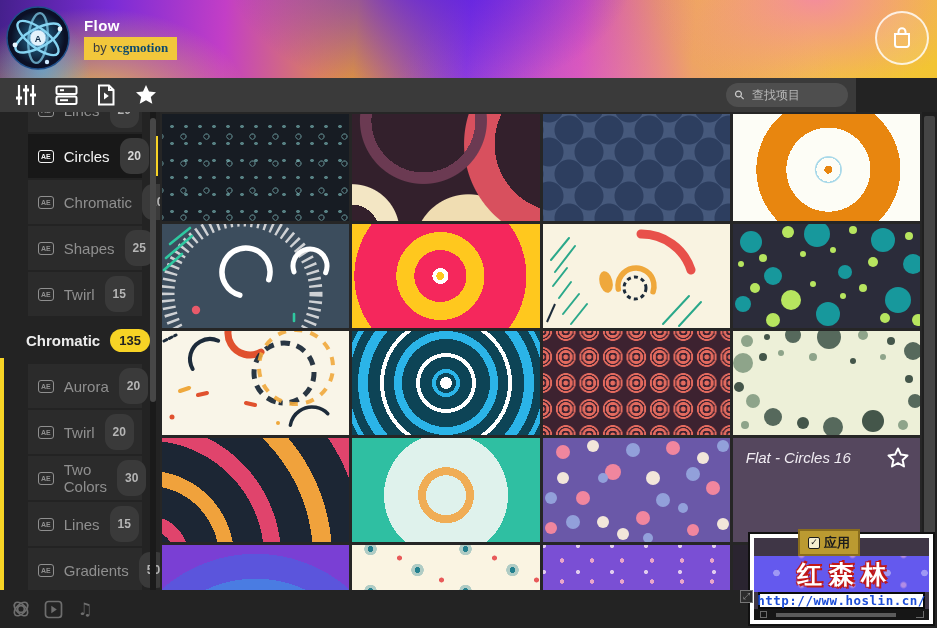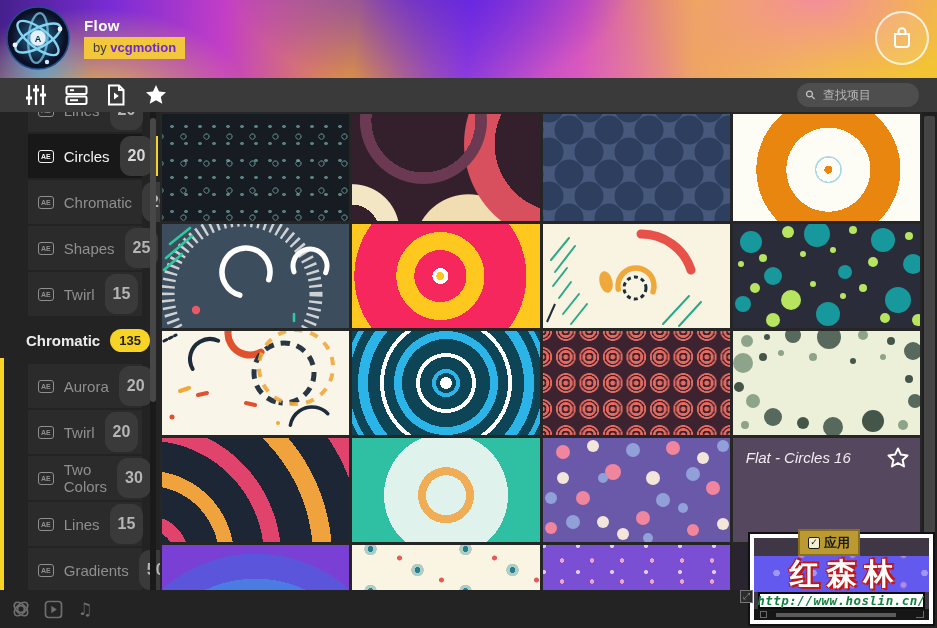--- a/index.html
+++ b/index.html
@@ -13,44 +13,44 @@
       radial-gradient(circle 70px at 42px 68px, rgba(60,190,255,.55), transparent 70%),
       radial-gradient(ellipse 240px 150px at 10% 135%, rgba(247,200,60,.95), transparent 65%),
       radial-gradient(ellipse 300px 190px at 46% -40%, rgba(88,30,225,.9), transparent 68%),
       radial-gradient(ellipse 230px 140px at 87% -5%, rgba(244,120,190,.75), transparent 70%),
       radial-gradient(ellipse 320px 220px at 66% 135%, rgba(235,110,200,.5), transparent 70%),
       linear-gradient(94deg,#45208c 0%,#7b2cd6 12%,#c33ec6 24%,#e0953e 38%,#8336e0 50%,#cf4cba 62%,#efb93c 74%,#f3c73a 86%,#f2c433 100%);}
   .logo{position:absolute;left:5px;top:5px;width:66px;height:66px;}
   .app-title{position:absolute;left:84px;top:17px;color:#fff;font-size:15px;font-weight:bold;letter-spacing:.4px;}
   .byline{position:absolute;left:84px;top:37px;background:#f2c73b;color:#3c3c3c;
           font-size:13px;padding:3px 9px 4px 9px;}
-  .byline b{color:#6d28d9;}
+  .byline b{color:#0c4a6e;font-family:Liberation Serif, serif;}
   .bag-btn{position:absolute;right:8px;top:11px;width:54px;height:54px;border-radius:50%;
            border:2px solid rgba(255,255,255,.8);background:rgba(255,255,255,.10);
            display:flex;align-items:center;justify-content:center;cursor:pointer;}
 
   
-  .toolbar{position:absolute;left:0;top:78px;width:937px;height:34px;background:#3a3a3a;
-           display:flex;align-items:center;padding:0 16px;}
+  .toolbar{position:absolute;left:0;top:78px;width:856px;height:34px;background:#3a3a3a;
+           display:flex;align-items:center;padding:0 6px;}
   .tb-icon{width:26px;height:26px;margin:0 7px;display:flex;align-items:center;justify-content:center;cursor:pointer;}
   .search{margin-left:auto;display:flex;align-items:center;background:#4e4e4e;border-radius:12px;
           height:24px;width:122px;padding:0 8px;margin-right:2px;}
   .search input{background:transparent;border:0;outline:0;color:#ddd;font-size:12px;width:90px;
           font-family:"Liberation Sans","DejaVu Sans",sans-serif;}
   .search input::placeholder{color:#b9b9b9;}
 
   
   .sidebar{position:absolute;left:0;top:112px;width:160px;height:478px;background:#232323;overflow:hidden;}
   .side-list{position:absolute;left:0;top:-24px;width:160px;}
   .srow{position:relative;margin:0 18px 2px 28px;height:44px;background:#2b2b2b;
         display:flex;align-items:center;gap:10px;padding:0 8px 0 10px;color:#8f8f8f;
         font-size:15px;cursor:pointer;}
   .srow .ae{flex:0 0 auto;border:1.5px solid currentColor;border-radius:3px;font-size:7px;
         font-weight:bold;padding:2px 2px;line-height:1;letter-spacing:0;}
-  .srow .cnt{background:#3a3a3a;color:#b5b5b5;border-radius:11px;font-size:16px;font-weight:bold;
+  .srow .cnt{background:#3a3a3a;color:#b5b5b5;border-radius:11px;font-size:12px;font-weight:bold;
         padding:12px 8px;line-height:1;}
   .srow.selected{background:#181818;color:#f2f2f2;}
   .srow.selected .cnt{color:#d8d8d8;}
   .srow.selected::after{content:"";position:absolute;right:-16px;top:2px;bottom:2px;width:5px;background:#f7d325;}
   .srow.group{background:transparent;margin-left:6px;color:#ececec;font-weight:bold;}
   .srow.group .cnt{background:#f7d325;color:#222;font-size:13px;padding:5px 9px;border-radius:13px;}
   .group-bar{position:absolute;left:0;top:246px;width:4px;bottom:0;background:#f7d325;}
   .side-scroll{position:absolute;right:4px;top:0;width:6px;height:478px;background:#1a1a1a;}
   .side-scroll .thumb{position:absolute;top:6px;left:0;width:6px;height:284px;background:#474747;border-radius:3px;}
 
@@ -135,26 +135,26 @@
   .wm-apply{position:absolute;left:798px;top:529px;width:62px;height:27px;background:#bb9a31;
           border:2px solid #8a6d1d;color:#1c1c1c;font-size:13px;font-weight:bold;z-index:31;
           display:flex;align-items:center;justify-content:center;gap:4px;cursor:pointer;}
   .wm-apply .chk{width:12px;height:12px;border:1.6px solid #1c1c1c;border-radius:2px;background:#f5eecf;
           display:flex;align-items:center;justify-content:center;font-size:9px;font-weight:bold;color:#1c1c1c;line-height:1;}
   .wm-band{position:absolute;left:0;top:18px;width:100%;height:36px;background:#6459ee;
           background-image:radial-gradient(circle, rgba(255,255,255,.38) 3px, transparent 3.6px),
                            radial-gradient(circle, rgba(255,190,220,.5) 2px, transparent 4px);
           background-size:37px 26px,51px 30px;background-position:4px 4px,22px 14px;
           display:flex;align-items:center;justify-content:center;}
-  .wm-brand{color:#fff;font-size:30px;font-weight:bold;letter-spacing:7px;text-indent:7px;
+  .wm-brand{color:#fff;font-size:25px;font-weight:bold;letter-spacing:7px;text-indent:7px;
           text-shadow:2px 2px 0 #c01818,-1px -1px 0 #c01818,1px -1px 0 #c01818,-1px 1px 0 #c01818,2px -2px 0 #c01818;}
   .wm-url{position:absolute;left:4px;top:54px;right:4px;height:17px;background:#fff;border:2px solid #0a0a0a;
           display:flex;align-items:center;justify-content:center;}
-  .wm-url span{color:#15803d;font-family:"DejaVu Sans Mono","Liberation Mono",monospace;
-          font-weight:bold;font-style:italic;font-size:12.5px;letter-spacing:.5px;white-space:nowrap;}
+  .wm-url span{color:#1d4ed8;font-family:"DejaVu Sans Mono","Liberation Mono",monospace;
+          font-weight:bold;font-size:12.5px;letter-spacing:.5px;white-space:nowrap;}
   .wm-foot{position:absolute;left:0;bottom:0;width:100%;height:11px;background:#161616;}
   .wm-foot .sq{position:absolute;left:6px;top:2px;width:7px;height:7px;border:1.5px solid #6a6a6a;}
   .wm-foot .bar{position:absolute;left:22px;top:4px;width:120px;height:4px;background:#5c5c5c;}
   .wm-foot .br{position:absolute;right:5px;top:2px;width:8px;height:7px;border-right:1.5px solid #6a6a6a;border-bottom:1.5px solid #6a6a6a;}
   .wm-expand{position:absolute;left:-14px;top:52px;width:13px;height:13px;border:1.5px solid #777;
           background:#2c2c2c;color:#9a9a9a;font-size:9px;display:flex;align-items:center;justify-content:center;z-index:29;}
 </style>
 </head>
 <body>
 

